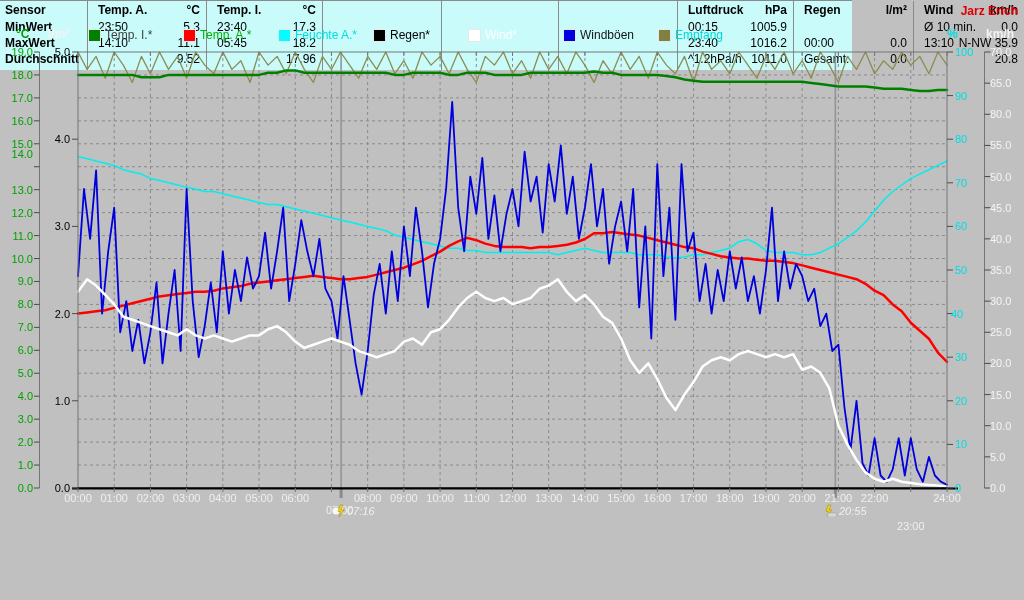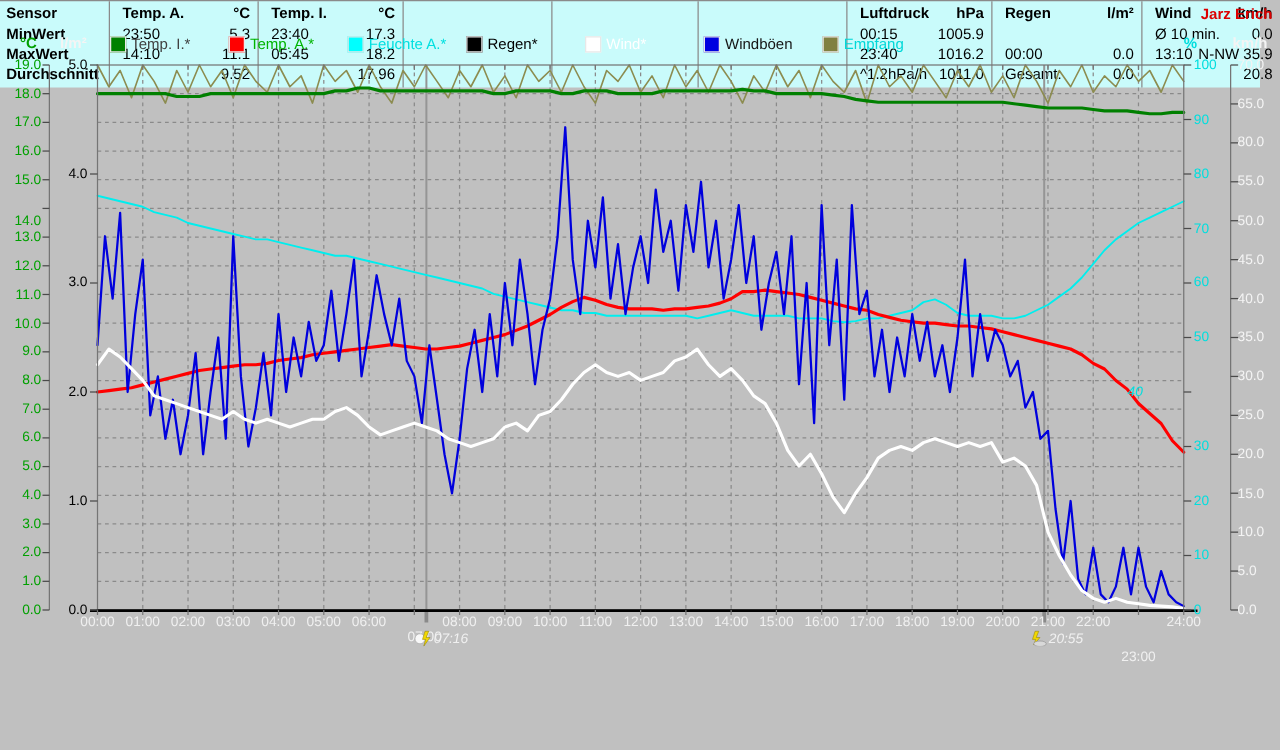--- a/index.html
+++ b/index.html
@@ -12,21 +12,21 @@
   .axhdr{top:27px;font-size:12px;font-weight:bold;}
   .legend-item{top:28px;height:14px;font-size:12px;white-space:nowrap;}
   .sw{position:absolute;width:11px;height:11px;top:1px;border:1px solid #e8e8e8;}
   .tick{font-size:11px;line-height:12px;}
   .t-c{color:#00a000;text-align:right;width:30px;}
   .t-lm{color:#000;text-align:right;width:28px;}
   .t-pc{color:#00dede;text-align:left;width:28px;}
   .t-km{color:#f4f4f4;text-align:left;width:34px;}
   .t-time{color:#f0f0f0;text-align:center;width:44px;}
   .sunlbl{color:#f0f0f0;font-size:11px;font-style:italic;}
-  #table{left:0;top:531px;width:1008px;height:69px;background:#c9fbfb;border-top:1px solid #8a8a8a;
+  #table{left:0;top:531px;width:852px;height:69px;background:#c9fbfb;border-top:1px solid #8a8a8a;
          display:grid;grid-template-columns:88px 119px 116px 119px 117px 119px 116px 120px 110px;
          font-size:12px;color:#000;}
   .tcol{border-right:1px solid #8a8a8a;display:grid;grid-template-rows:17px 16px 16px 17px;padding-top:1px;}
   .tcol:last-child{border-right:none;}
   .trow{display:flex;align-items:center;line-height:15px;}
   .trow .lft{padding-left:10px;}
   .trow .rgt{margin-left:auto;padding-right:6px;}
   .hd{font-weight:bold;}
   .lblcol .trow{font-weight:bold;padding-left:5px;}
 </style>
@@ -232,21 +232,21 @@
       <line x1="984.5" y1="456.85714285714283" x2="990.5" y2="456.85714285714283" stroke="#4a4a4a" stroke-width="1"></line>
       <line x1="984.5" y1="488" x2="990.5" y2="488" stroke="#4a4a4a" stroke-width="1"></line>
     </svg>
 
   <div id="labels">
       <div class="abs tick t-c" style="left: 3px; top: 46px;">19.0</div>
       <div class="abs tick t-c" style="left: 3px; top: 68.9474px;">18.0</div>
       <div class="abs tick t-c" style="left: 3px; top: 91.8947px;">17.0</div>
       <div class="abs tick t-c" style="left: 3px; top: 114.842px;">16.0</div>
       <div class="abs tick t-c" style="left: 3px; top: 137.789px;">15.0</div>
-      <div class="abs tick t-c" style="left: 3px; top: 171px;">14.0</div>
+      <div class="abs tick t-c" style="left: 3px; top: 148px;">14.0</div>
       <div class="abs tick t-c" style="left: 3px; top: 183.684px;">13.0</div>
       <div class="abs tick t-c" style="left: 3px; top: 206.632px;">12.0</div>
       <div class="abs tick t-c" style="left: 3px; top: 229.579px;">11.0</div>
       <div class="abs tick t-c" style="left: 3px; top: 252.526px;">10.0</div>
       <div class="abs tick t-c" style="left: 3px; top: 275.474px;">9.0</div>
       <div class="abs tick t-c" style="left: 3px; top: 298.421px;">8.0</div>
       <div class="abs tick t-c" style="left: 3px; top: 321.368px;">7.0</div>
       <div class="abs tick t-c" style="left: 3px; top: 344.316px;">6.0</div>
       <div class="abs tick t-c" style="left: 3px; top: 367.263px;">5.0</div>
       <div class="abs tick t-c" style="left: 3px; top: 390.211px;">4.0</div>
@@ -259,21 +259,21 @@
       <div class="abs tick t-lm" style="left: 42px; top: 220.4px;">3.0</div>
       <div class="abs tick t-lm" style="left: 42px; top: 307.6px;">2.0</div>
       <div class="abs tick t-lm" style="left: 42px; top: 394.8px;">1.0</div>
       <div class="abs tick t-lm" style="left: 42px; top: 482px;">0.0</div>
       <div class="abs tick t-pc" style="left: 955px; top: 46px;">100</div>
       <div class="abs tick t-pc" style="left: 955px; top: 89.6px;">90</div>
       <div class="abs tick t-pc" style="left: 955px; top: 133.2px;">80</div>
       <div class="abs tick t-pc" style="left: 955px; top: 176.8px;">70</div>
       <div class="abs tick t-pc" style="left: 955px; top: 220.4px;">60</div>
       <div class="abs tick t-pc" style="left: 955px; top: 264px;">50</div>
-      <div class="abs tick t-pc" style="left: 902px; top: 307.6px; font-style: italic;">40</div>
+      <div class="abs tick t-pc" style="left: 951px; top: 307.6px;">40</div>
       <div class="abs tick t-pc" style="left: 955px; top: 351.2px;">30</div>
       <div class="abs tick t-pc" style="left: 955px; top: 394.8px;">20</div>
       <div class="abs tick t-pc" style="left: 955px; top: 438.4px;">10</div>
       <div class="abs tick t-pc" style="left: 955px; top: 482px;">0</div>
       <div class="abs tick t-km" style="left: 990px; top: 46px;">70.0</div>
       <div class="abs tick t-km" style="left: 990px; top: 77.1429px;">65.0</div>
       <div class="abs tick t-km" style="left: 990px; top: 108.286px;">80.0</div>
       <div class="abs tick t-km" style="left: 990px; top: 139.429px;">55.0</div>
       <div class="abs tick t-km" style="left: 990px; top: 170.571px;">50.0</div>
       <div class="abs tick t-km" style="left: 990px; top: 201.714px;">45.0</div>

